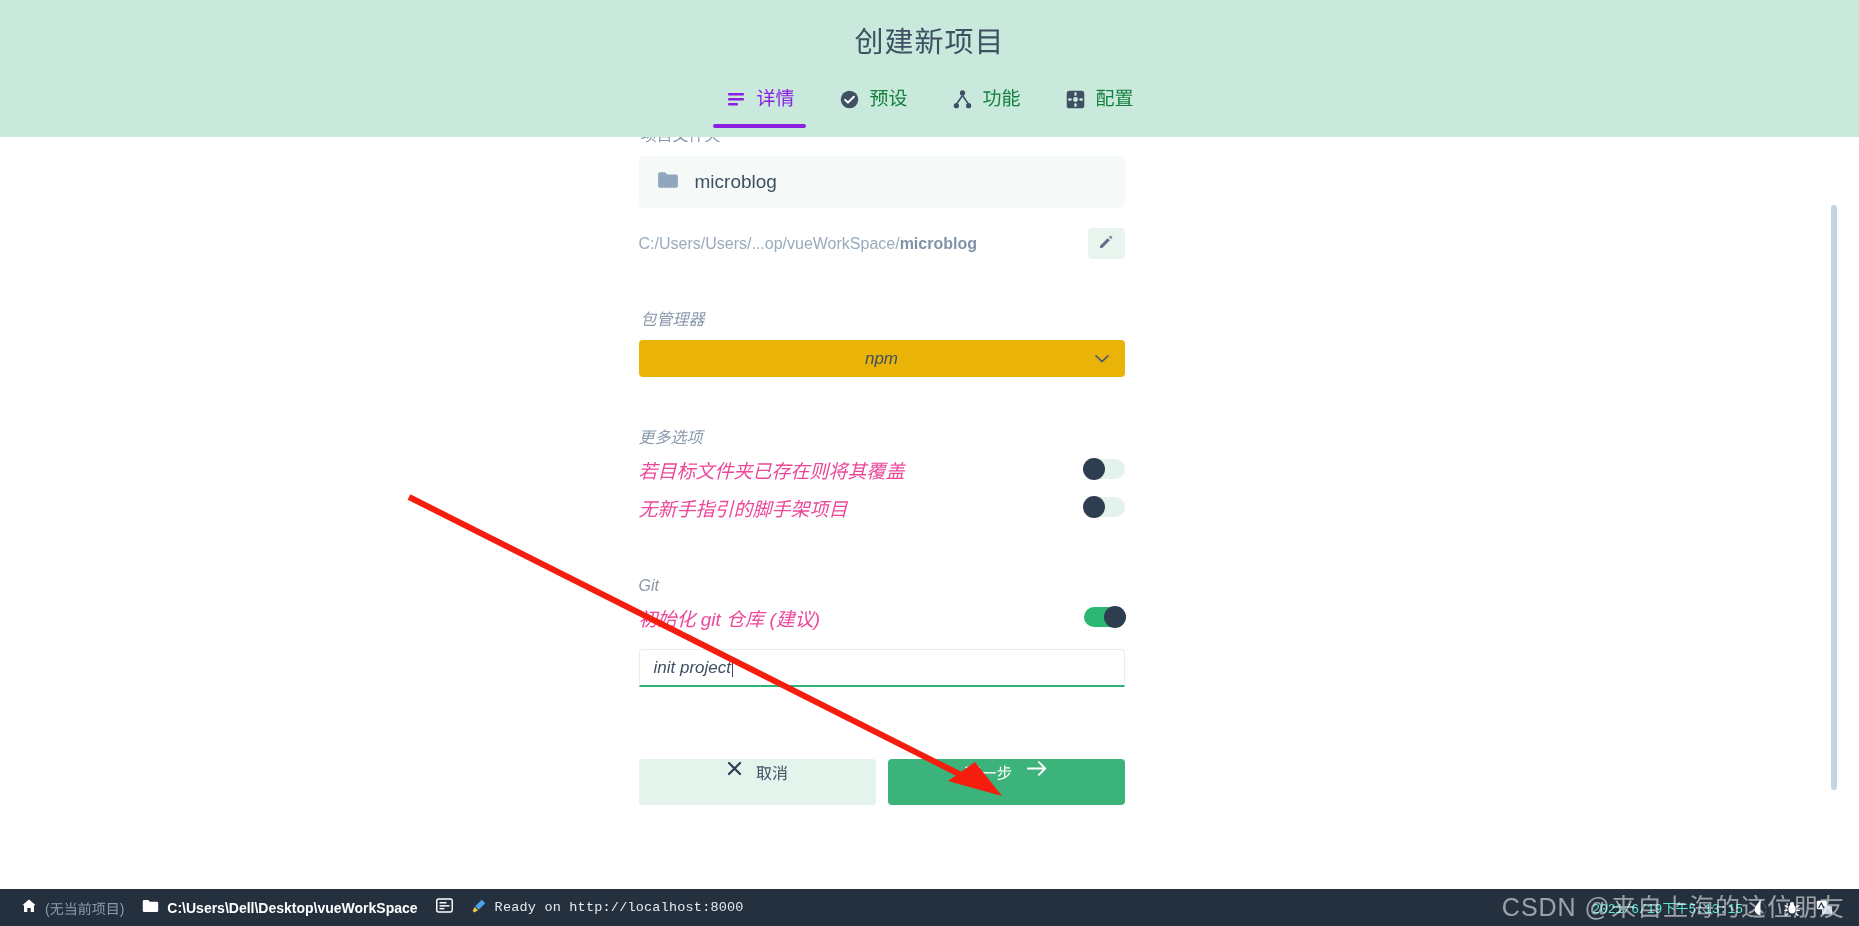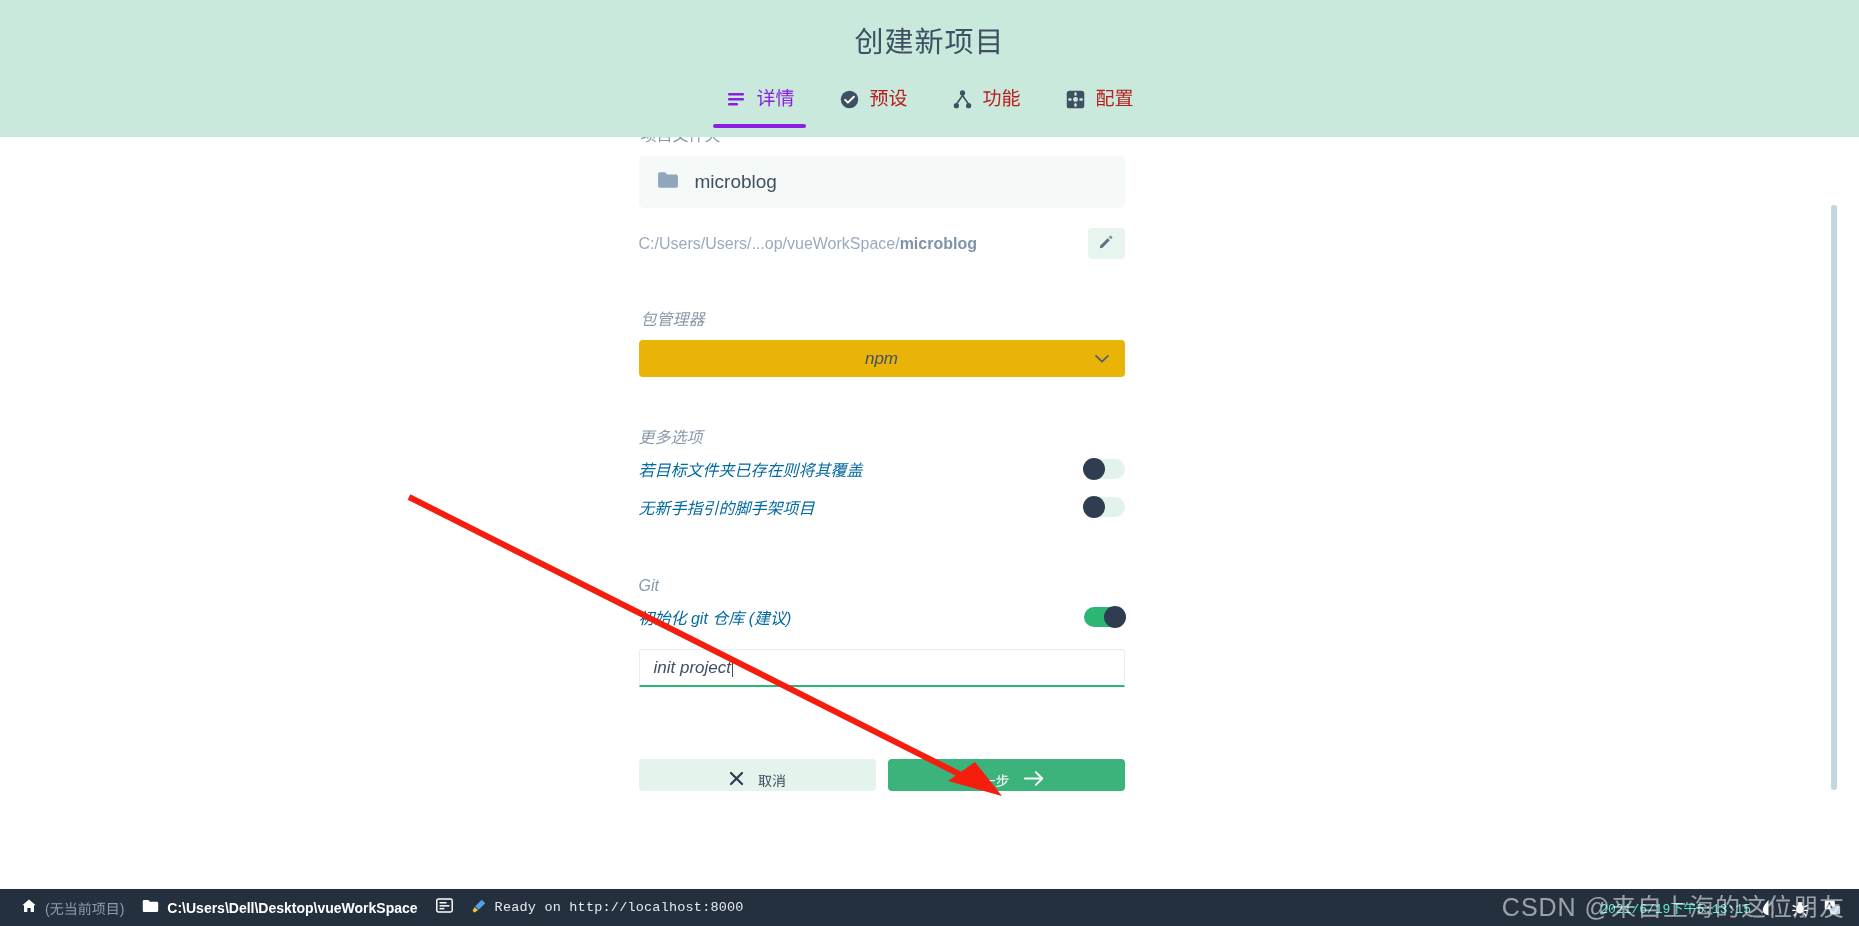--- a/index.html
+++ b/index.html
@@ -55,21 +55,21 @@
     align-items: flex-start;
     gap: 0px;
   }
   .tab {
     position: relative;
     display: flex;
     align-items: center;
     gap: 9px;
     padding: 0 22px 16px 22px;
     font-size: 19px;
-    color: #b91c1c;
+    color: #15803d;
     cursor: pointer;
     line-height: 26px;
   }
   .tab .tab-icon {
     display: inline-flex;
     width: 22px;
     height: 22px;
     align-items: center;
     justify-content: center;
   }
@@ -178,22 +178,22 @@
 
   
   .toggle-row {
     display: flex;
     align-items: center;
     justify-content: space-between;
     height: 36px;
     margin-top: 2px;
   }
   .toggle-row .toggle-label {
-    font-size: 16px;
-    color: #0369a1;
+    font-size: 19px;
+    color: #ec4899;
   }
   .switch {
     position: relative;
     width: 41px;
     height: 20px;
     border-radius: 10px;
     background: #e4f2ec;
     cursor: pointer;
     flex: 0 0 auto;
   }
@@ -245,28 +245,28 @@
   }
 
   
   .actions {
     display: flex;
     gap: 12px;
     margin-top: 72px;
   }
   .btn {
     flex: 1 1 0;
-    height: 32px;
+    height: 46px;
     border: none;
     border-radius: 4px;
     display: flex;
-    align-items: flex-end;
+    align-items: flex-start;
     justify-content: center;
     gap: 13px;
-    font-size: 14px;
+    font-size: 16px;
     cursor: pointer;
     font-family: inherit;
   }
   .btn-cancel { background: #e4f3ec; color: #3f5063; }
   .btn-next { background: #3cb37a; color: #ffffff; }
 
   
   .scrollbar {
     position: absolute;
     right: 22px;
@@ -278,21 +278,21 @@
     cursor: pointer;
   }
 
   
   .statusbar {
     flex: 0 0 auto;
     height: 37px;
     background: #25303f;
     display: flex;
     align-items: center;
-    padding: 0 12px 0 12px;
+    padding: 0 20px 0 12px;
     box-sizing: border-box;
     color: #ffffff;
     gap: 0px;
     text-align: right;
   }
   .sb-item {
     display: flex;
     align-items: center;
     gap: 8px;
     padding: 0 9px;

